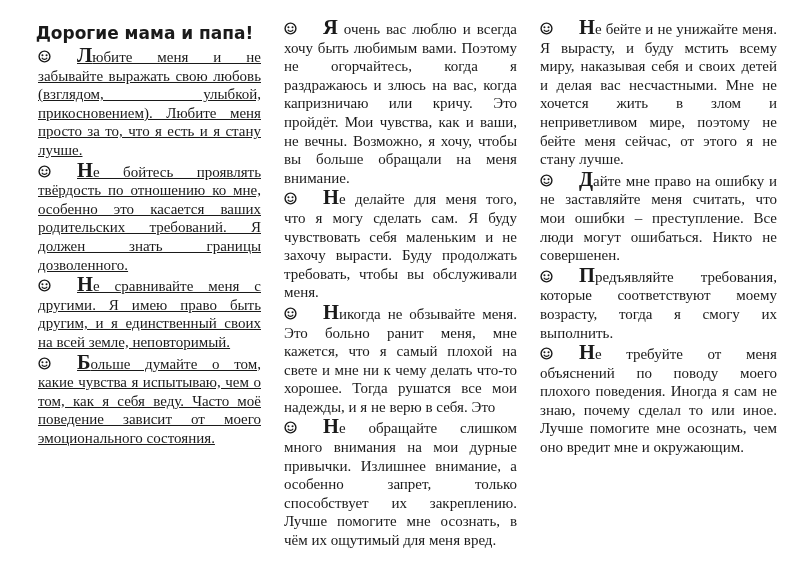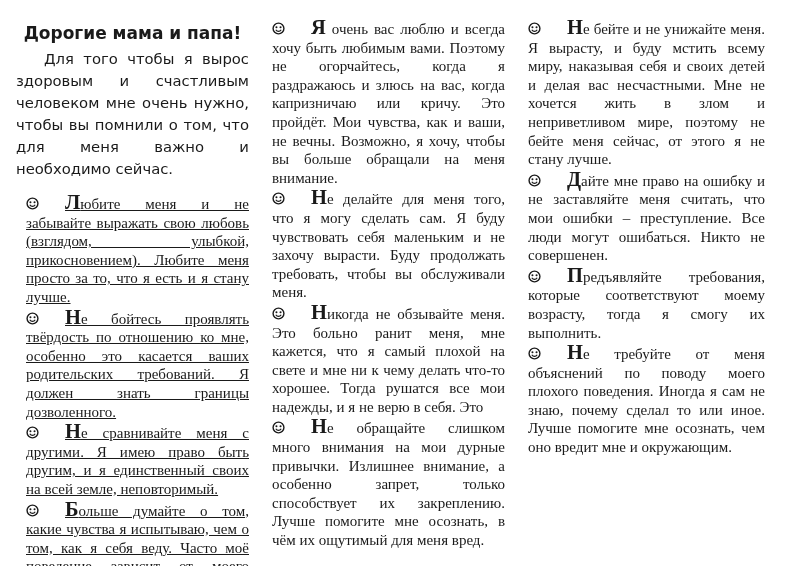--- a/index.html
+++ b/index.html
@@ -12,21 +12,21 @@
     height: 566px;
     overflow: hidden;
     color: #1a1a1a;
     -webkit-font-smoothing: antialiased;
   }
   .page {
     box-sizing: border-box;
     display: flex;
     width: 800px;
     height: 566px;
-    padding: 20px 14px 0 16px;
+    padding: 20px 14px 0 28px;
     gap: 23px;
     background: #ffffff;
   }
   .col {
     flex: 0 0 auto;
     width: 233px;
   }
   .col.c3 { width: 237px; }
 
   .title {
@@ -72,21 +72,20 @@
     line-height: 10px;
   }
 </style>
 </head>
 <body>
 
 <div class="page">
 
   <div class="col c1">
     <div class="title">Дорогие мама и папа!</div>
-    <p class="intro">Для того чтобы я вырос здоровым и счастливым человеком мне очень нужно, чтобы вы помнили о том, что для меня важно и необходимо сейчас.</p>
 
     <p class="item"><span class="ico"><svg viewBox="0 0 24 24" width="13" height="13">
             <circle cx="12" cy="12" r="10" fill="none" stroke="#1a1a1a" stroke-width="2.6"></circle>
             <circle cx="8.2" cy="9.6" r="1.9" fill="#1a1a1a"></circle>
             <circle cx="15.8" cy="9.6" r="1.9" fill="#1a1a1a"></circle>
             <path d="M7 14.3c1.3 2.1 2.9 3.1 5 3.1s3.7-1 5-3.1" fill="none" stroke="#1a1a1a" stroke-width="2.2"></path>
           </svg></span><span class="tab"></span><span class="cap">Л</span><span>юбите меня и не забывайте выражать свою любовь (взглядом, улыбкой, прикосновением). Любите меня просто за то, что я есть и я стану лучше.</span></p>
 
     <p class="item"><span class="ico"><svg viewBox="0 0 24 24" width="13" height="13">
             <circle cx="12" cy="12" r="10" fill="none" stroke="#1a1a1a" stroke-width="2.6"></circle>

